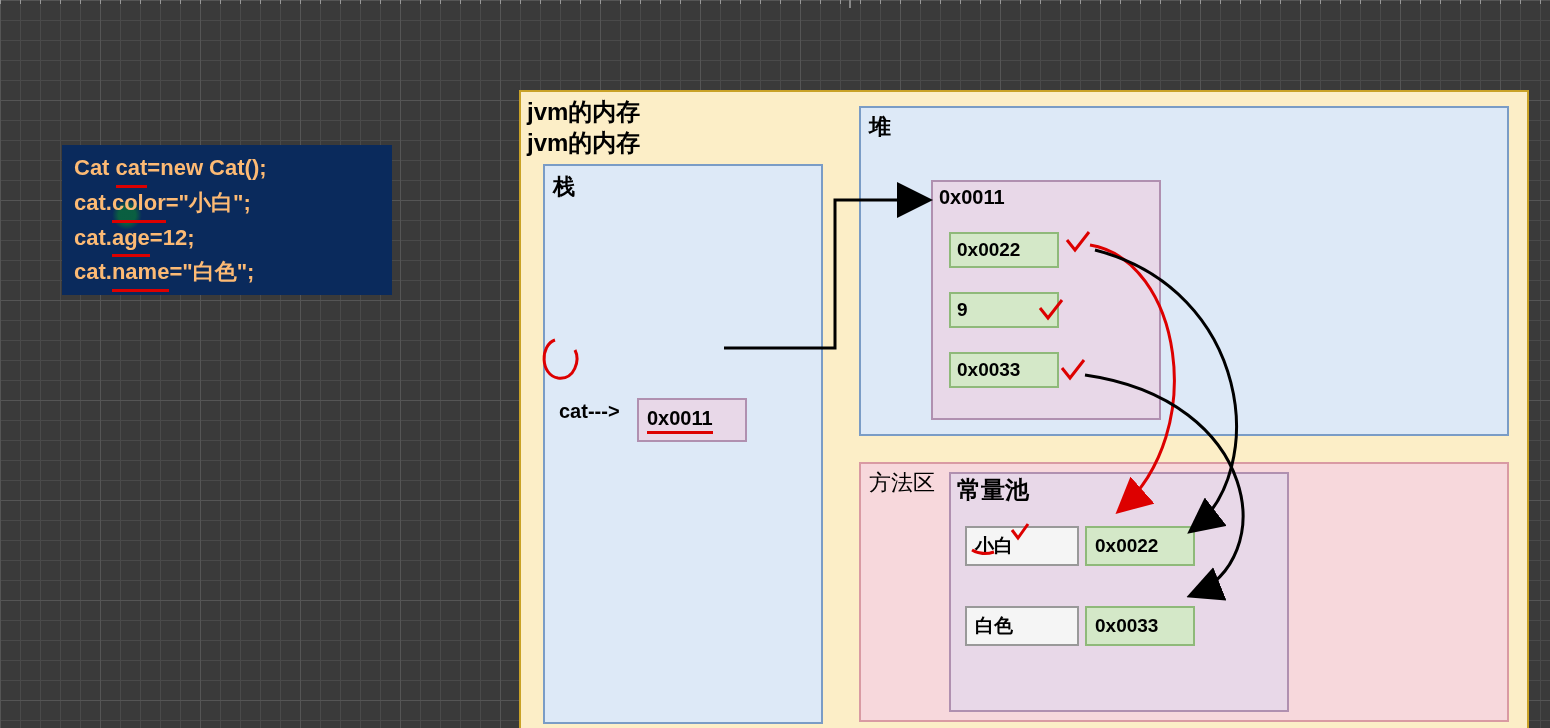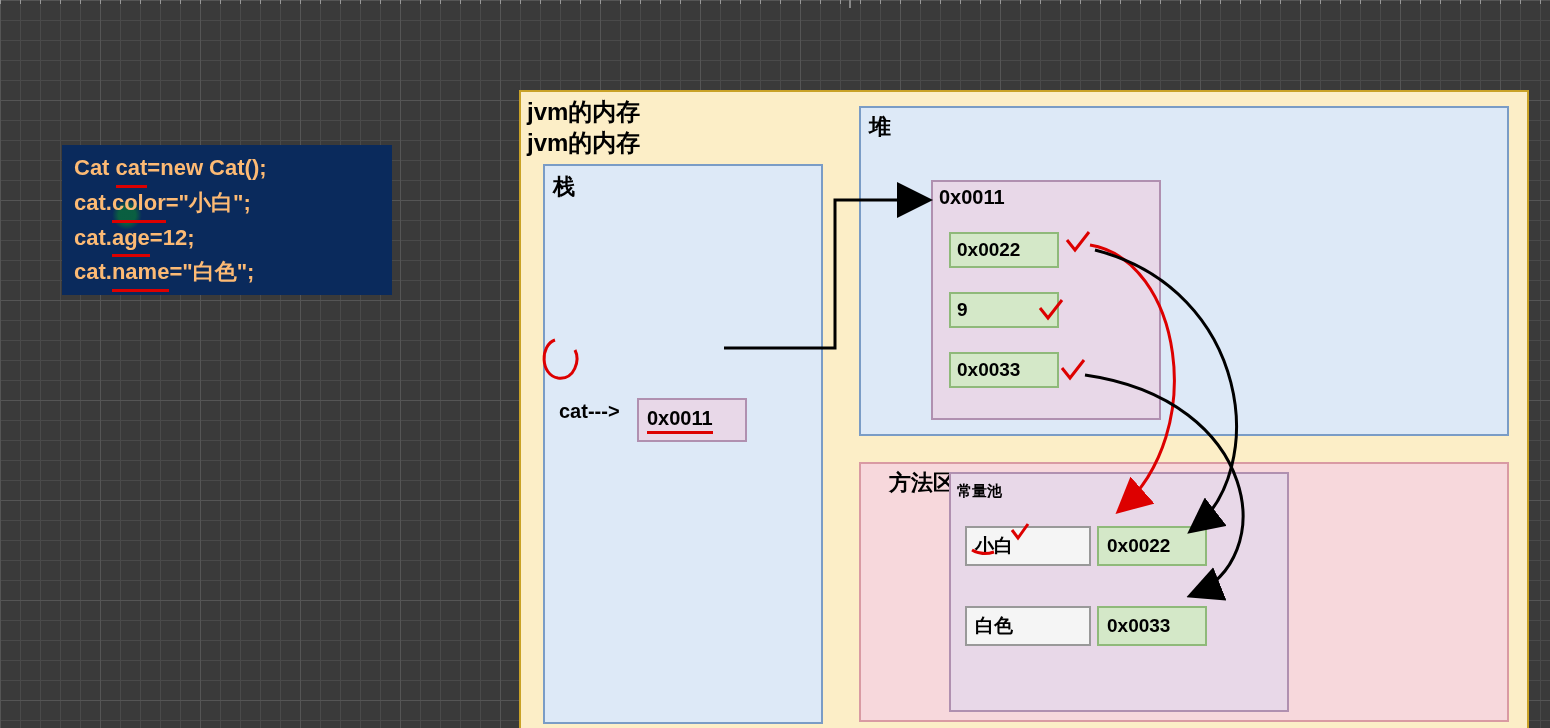--- a/index.html
+++ b/index.html
@@ -133,40 +133,40 @@
   }
   .method-area {
     position:absolute;
     left: 338px; top: 370px;
     width: 650px; height: 260px;
     background:#f7d8dc;
     border:2px solid #d99aa3;
   }
   .method-area .h {
     position:absolute; left:8px; top:4px;
-    font-size:22px; font-weight:bold;margin-left:20px;
+    font-size:22px; font-weight:normal;
   }
   .pool-box {
     position:absolute;
     left: 88px; top: 8px;
     width: 340px; height: 240px;
     background:#e8d8e8;
     border:2px solid #b090b0;
   }
   .pool-box .h2 {
-    position:absolute; left:6px; top:8px;
-    font-size:15px; font-weight:bold;
+    position:absolute; left:6px; top:0;
+    font-size:24px; font-weight:bold;
   }
   .pool-row {
     position:absolute;
     left: 14px;
     display:flex; gap:6px;
   }
   .pool-cell-w {
-    width: 126px; height:40px;
+    width: 114px; height:40px;
     background:#f5f5f5;
     border:2px solid #999;
     display:flex; align-items:center;
     padding-left:8px;
     font-size:19px; font-weight:bold;
   }
   .pool-cell-g {
     width: 110px; height:40px;
     background:#d4e8c8;
     border:2px solid #8fb97a;

